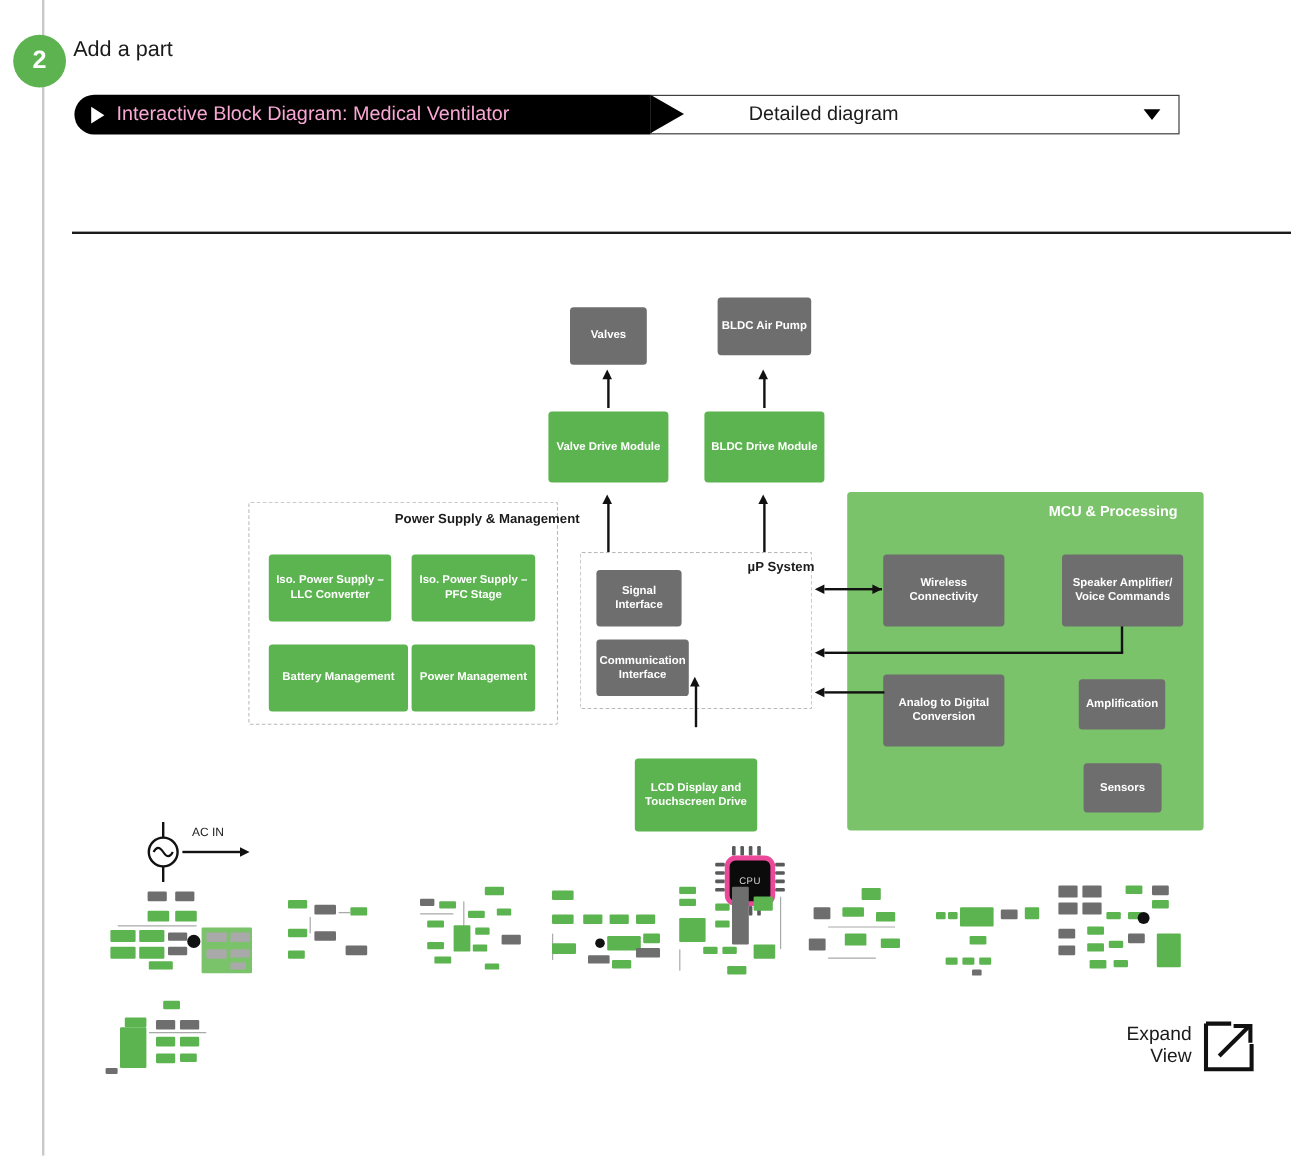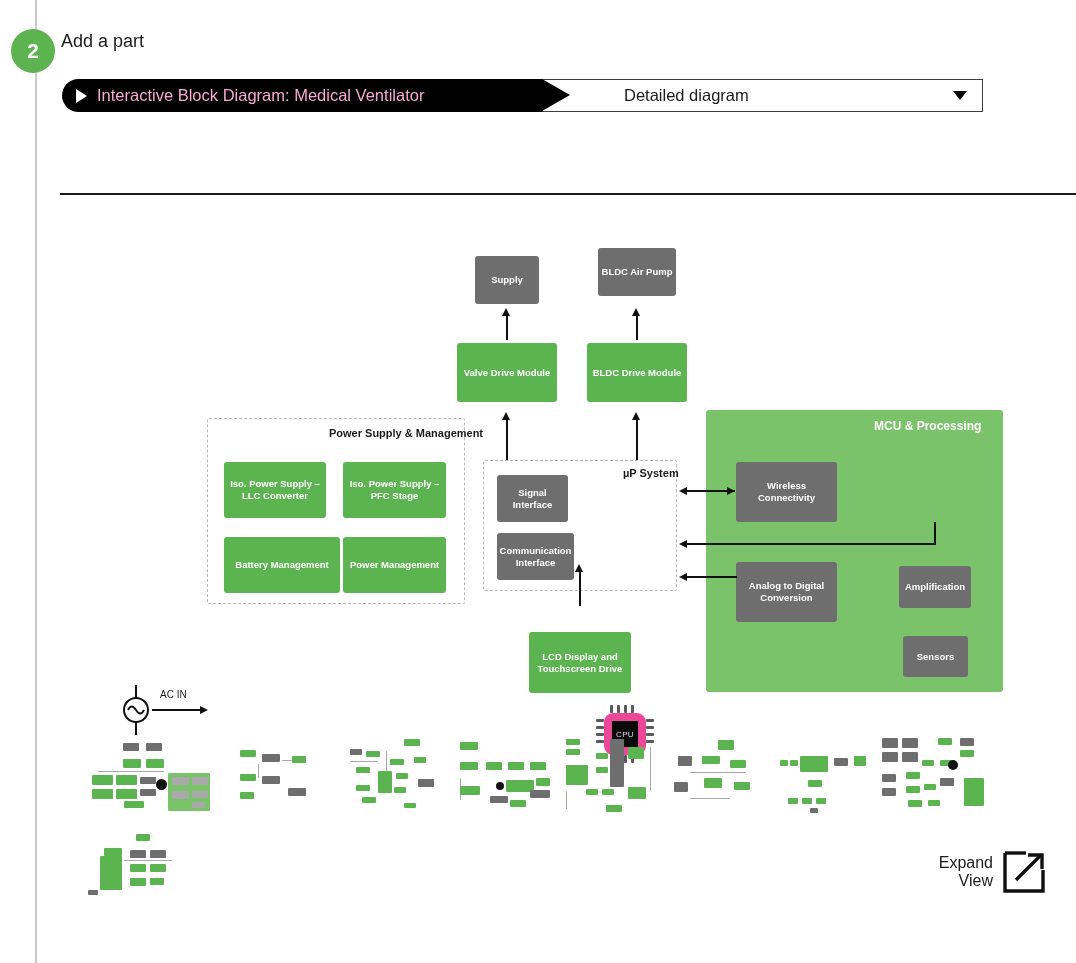--- a/index.html
+++ b/index.html
@@ -226,21 +226,21 @@
   #cpu-chip {
     position: absolute;
     left: 596px; top: 505px;
     width: 58px; height: 58px;
   }
   #cpu-body {
     position: absolute;
     left: 8px; top: 8px;
     width: 42px; height: 42px;
     background: #0b0b0b;
-    border: 8px solid #ec4899;
+    border: 4px solid #ec4899;
     border-radius: 9px;
     display: flex;
     align-items: center;
     justify-content: center;
     color: #d8d8d8;
     font-size: 8px;
     letter-spacing: 0.4px;
   }
   .pin { position: absolute; background: #58595b; border-radius: 1px; }
   .pin-v { width: 3px; height: 8px; }
@@ -320,21 +320,21 @@
   <div class="arrow-right" style="left:200px;top:505.5px;"></div>
 
   <div class="group-dashed" style="left:207px;top:218px;width:258px;height:186px;"></div>
   <div class="group-title" style="left:311px;top:227px;">Power Supply &amp; Management</div>
 
   <div class="node green" style="left:224px;top:262px;width:102px;height:56px;">Iso. Power Supply – LLC Converter</div>
   <div class="node green" style="left:343px;top:262px;width:103px;height:56px;">Iso. Power Supply – PFC Stage</div>
   <div class="node green" style="left:224px;top:337px;width:116px;height:56px;">Battery Management</div>
   <div class="node green" style="left:343px;top:337px;width:103px;height:56px;">Power Management</div>
 
-  <div class="node gray" style="left:475px;top:56px;width:64px;height:48px;">Supply</div>
+  <div class="node gray" style="left:475px;top:56px;width:64px;height:48px;">Valves</div>
   <div class="node gray" style="left:598px;top:48px;width:78px;height:48px;">BLDC Air Pump</div>
 
   <div class="vline" style="left:506px;top:112px;height:28px;"></div>
   <div class="arrow-up" style="left:502px;top:108px;"></div>
   <div class="vline" style="left:636px;top:112px;height:28px;"></div>
   <div class="arrow-up" style="left:632px;top:108px;"></div>
 
   <div class="node green" style="left:457px;top:143px;width:100px;height:59px;">Valve Drive Module</div>
   <div class="node green" style="left:587px;top:143px;width:100px;height:59px;">BLDC Drive Module</div>
 
@@ -370,20 +370,21 @@
   </div>
 
   <div class="vline" style="left:579px;top:368px;height:38px;"></div>
   <div class="arrow-up" style="left:575px;top:364px;"></div>
   <div class="node green" style="left:529px;top:432px;width:102px;height:61px;">LCD Display and Touchscreen Drive</div>
 
   <div id="mcu-group" style="left:706px;top:210px;width:297px;height:282px;"></div>
   <div id="mcu-title" style="left:874px;top:219px;">MCU &amp; Processing</div>
 
   <div class="node gray" style="left:736px;top:262px;width:101px;height:60px;">Wireless Connectivity</div>
+  <div class="node gray" style="left:885px;top:262px;width:101px;height:60px;">Speaker Amplifier/ Voice Commands</div>
   <div class="node gray" style="left:736px;top:362px;width:101px;height:60px;">Analog to Digital Conversion</div>
   <div class="node gray" style="left:899px;top:366px;width:72px;height:42px;">Amplification</div>
   <div class="node gray" style="left:903px;top:436px;width:65px;height:41px;">Sensors</div>
 
   <div class="hline" style="left:687px;top:290px;width:48px;"></div>
   <div class="arrow-left" style="left:679px;top:286.5px;"></div>
   <div class="arrow-right" style="left:727px;top:286.5px;"></div>
 
   <div class="vline" style="left:934px;top:322px;height:22px;"></div>
   <div class="hline" style="left:687px;top:343px;width:249px;"></div>

